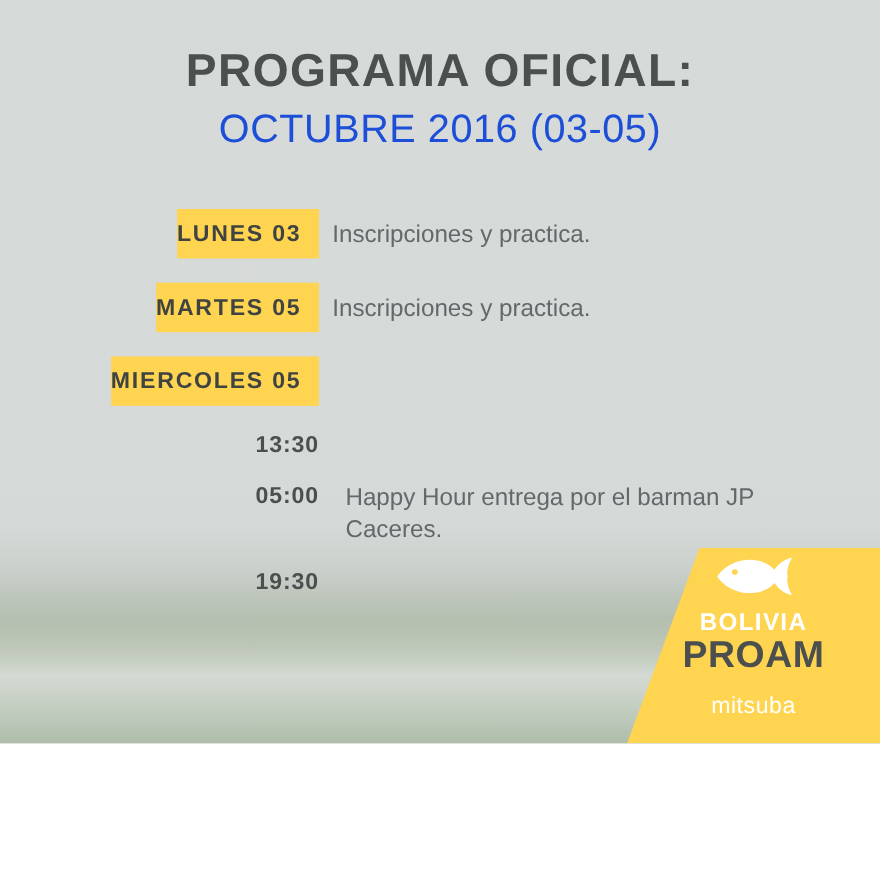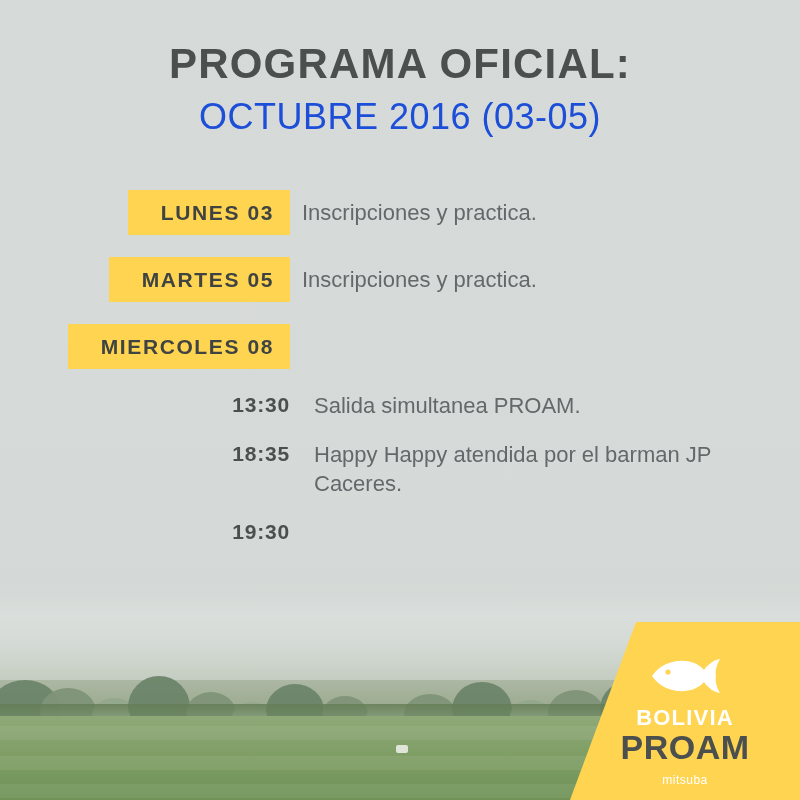--- a/index.html
+++ b/index.html
@@ -3,21 +3,21 @@
 <meta charset="utf-8">
 <style>
   html, body {
     margin: 0;
     padding: 0;
     background: #ffffff;
   }
   #poster {
     position: relative;
     width: 800px;
-    height: 800px;
+    height: 676px;
     overflow: hidden;
     font-family: "Liberation Sans", sans-serif;
     background: #cfd3d2;
     text-decoration: underline;
   }
 
   
   .bg {
     position: absolute;
     inset: 0;
@@ -143,21 +143,21 @@
     align-items: flex-start;
     margin-bottom: 22px;
   }
   .day-chip {
     background: #ffd košice;
     background: #ffd451;
     color: #3f4342;
     font-weight: bold;
     font-size: 21px;
     letter-spacing: 1.6px;
-    padding: 11px 16px 10px 33px;
+    padding: 11px 16px 10px 0;
     white-space: nowrap;
     box-sizing: border-box;
   }
   .day-chip-wrap {
     width: 194px;
     display: flex;
     justify-content: flex-end;
   }
   .day-desc {
     flex: 1;
@@ -203,45 +203,44 @@
     background: #ffd451;
     clip-path: polygon(66px 0, 230px 0, 230px 178px, 0 178px);
   }
   .logo-inner {
     position: absolute;
     inset: 0;
     display: flex;
     flex-direction: column;
     align-items: center;
     justify-content: flex-start;
-    padding-top: 28px;
     box-sizing: border-box;
   }
   .fish-mark { width: 78px; height: 52px; display: block; }
   .logo-bolivia {
     color: #ffffff;
     font-weight: bold;
     font-size: 22px;
     letter-spacing: 1.2px;
     line-height: 24px;
     margin-top: 4px;
   }
   .logo-open {
     color: #4b4f4e;
     font-weight: bold;
     font-size: 34px;
     letter-spacing: 0.5px;
     line-height: 34px;
   }
   .logo-mitsuba {
     color: #ffffff;
-    font-size: 12px;
+    font-size: 21px;
     letter-spacing: 0.5px;
     line-height: 20px;
-    margin-top: 6px;
+    margin-top: 20px;
     text-align: center;
   }
 </style>
 </head>
 <body>
 
 <div id="poster">
 
   <div class="bg">
     <div class="haze"></div>
@@ -296,33 +295,32 @@
 
       <div class="day-row">
         <div class="day-chip-wrap">
           <div class="day-chip">MARTES 05</div>
         </div>
         <div class="day-desc">Inscripciones y practica.</div>
       </div>
 
       <div class="day-row">
         <div class="day-chip-wrap">
-          <div class="day-chip">MIERCOLES 08</div>
+          <div class="day-chip">MIERCOLES 05</div>
         </div>
         <div class="day-desc"></div>
       </div>
 
       <div class="times">
         <div class="time-row">
           <div class="time-label">13:30</div>
-          <div class="time-desc">Salida simultanea PROAM.</div>
         </div>
         <div class="time-row">
-          <div class="time-label">18:35</div>
-          <div class="time-desc">Happy Happy atendida por el barman JP Caceres.</div>
+          <div class="time-label">05:00</div>
+          <div class="time-desc">Happy Hour entrega por el barman JP Caceres.</div>
         </div>
         <div class="time-row">
           <div class="time-label">19:30</div>
         </div>
       </div>
 
     </div>
 
     <div class="logo-badge">
       <div class="logo-inner">

